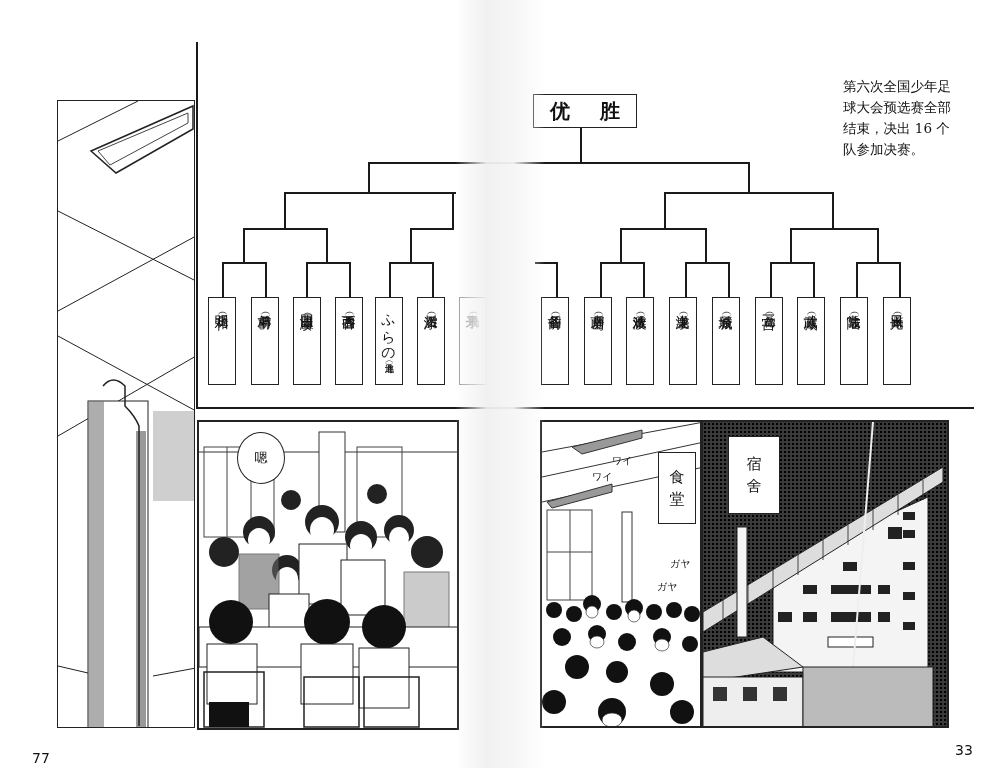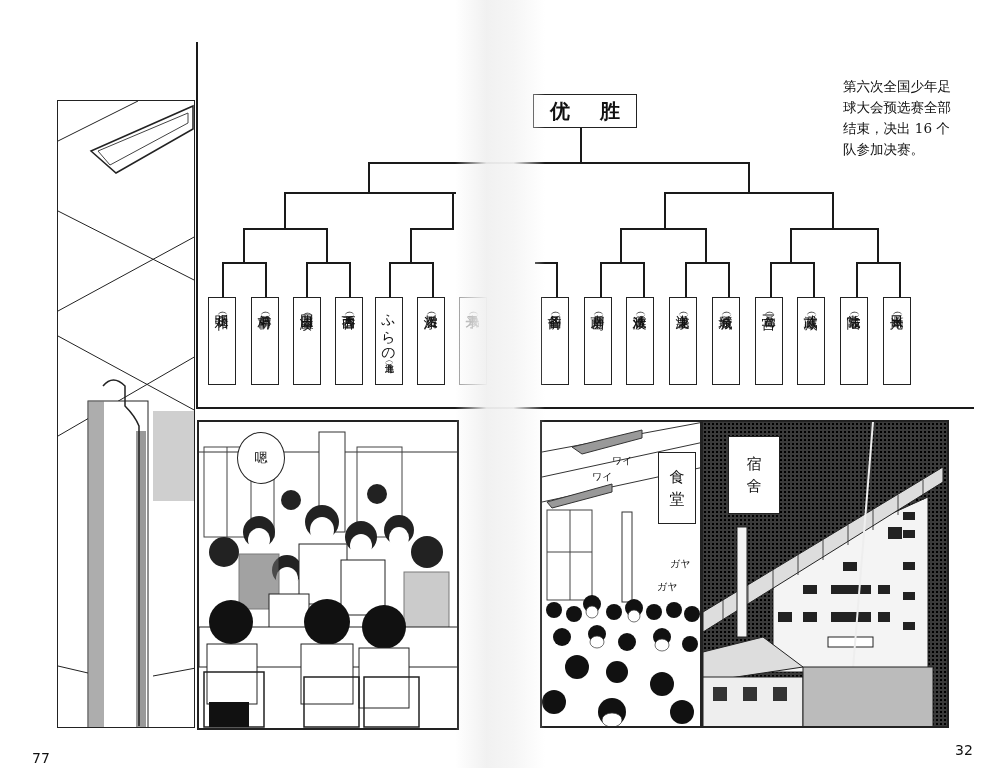--- a/index.html
+++ b/index.html
@@ -325,13 +325,13 @@
   </svg>
   <div class="sign" style="left:25px;top:14px;width:50px;height:76px;">
     <span>宿</span>
     <span>舍</span>
   </div>
 </div>
 
 <div class="gutter"></div>
 
 <div class="pagenum" style="left:32px;top:742px;margin-top:8px;">77</div>
-<div class="pagenum" style="left:955px;top:742px;">32</div>
+<div class="pagenum" style="left:955px;top:742px;">33</div>
 
 </body></html>

